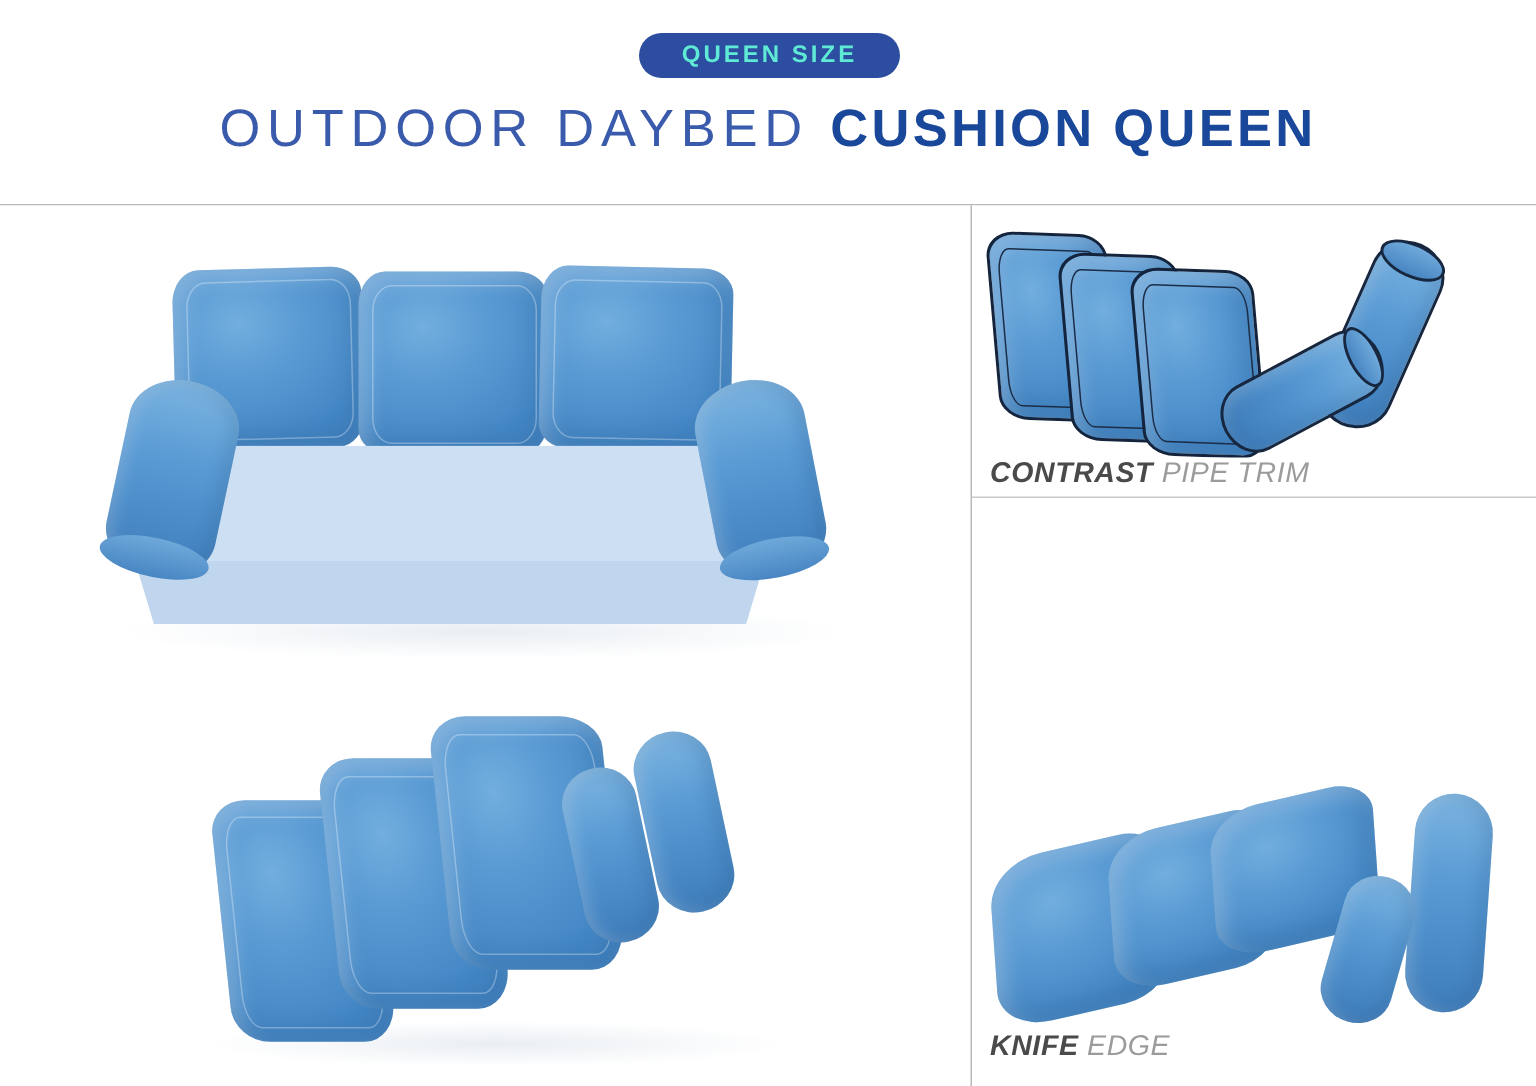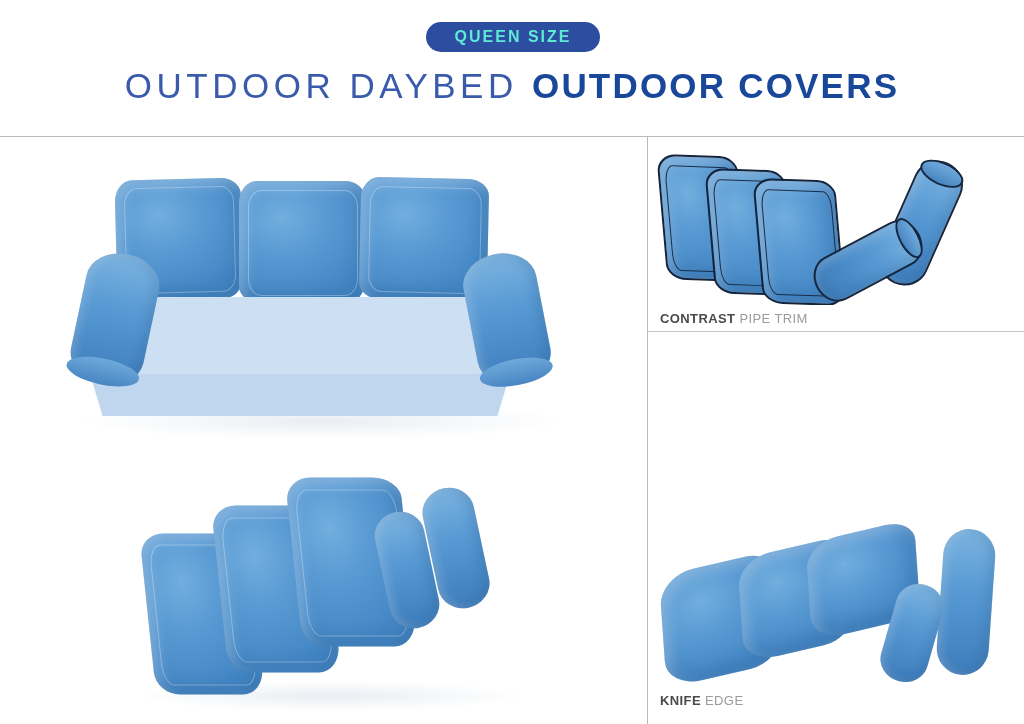--- a/index.html
+++ b/index.html
@@ -103,23 +103,24 @@
   .panel-art {
     position: absolute;
     left: 0; top: 0;
     width: 376px;
     overflow: hidden;
   }
   .panel-label {
     position: absolute;
     left: 12px;
     bottom: 6px;
-    font-size: 13px;
+    font-size: 19px;
     line-height: 1;
     white-space: nowrap;
+    font-style: italic;
   }
   .lbl-strong {
     color: #4a4a4a;
     font-weight: bold;
     letter-spacing: 0.4px;
   }
   .lbl-soft {
     color: #9b9b9b;
     font-weight: 400;
     letter-spacing: 0.4px;
@@ -198,21 +199,21 @@
 </head>
 <body>
 
 <div class="header">
 
   <div class="badge">
     <span class="badge-label">QUEEN SIZE</span>
   </div>
 
   <div class="title">
-    <span class="title-light">OUTDOOR DAYBED</span><span class="title-light"> </span><span class="title-bold">OUTDOOR COVERS</span>
+    <span class="title-light">OUTDOOR DAYBED</span><span class="title-light"> </span><span class="title-bold">CUSHION QUEEN</span>
   </div>
 </div>
 
 <div class="rule-h"></div>
 
 <div class="body-area">
 
   <div class="col-left">
 
     <div class="art" style="left:72px; top:20px; width:500px; height:280px;">

